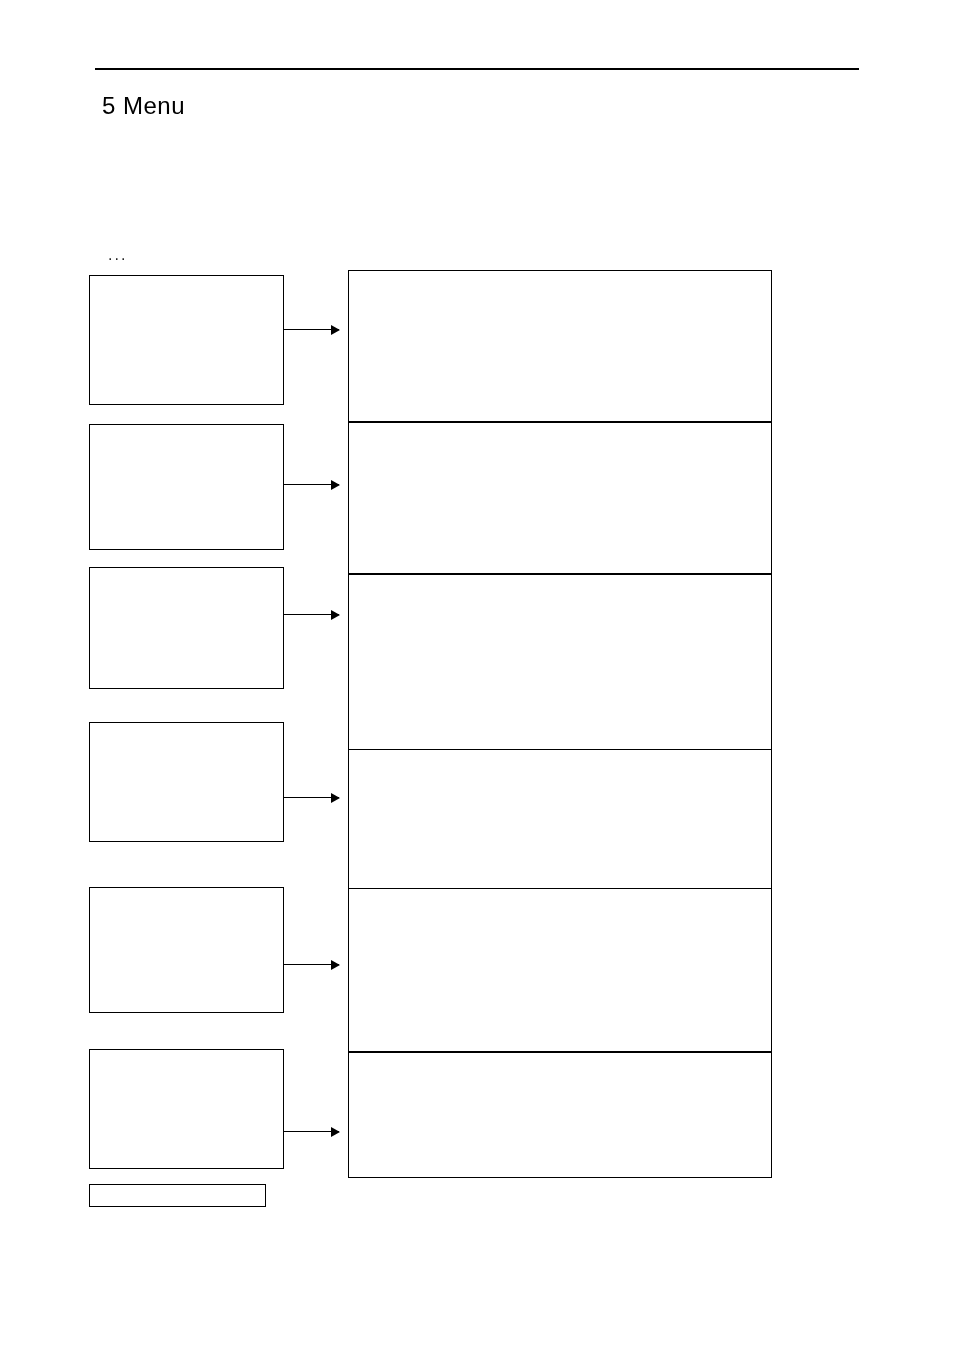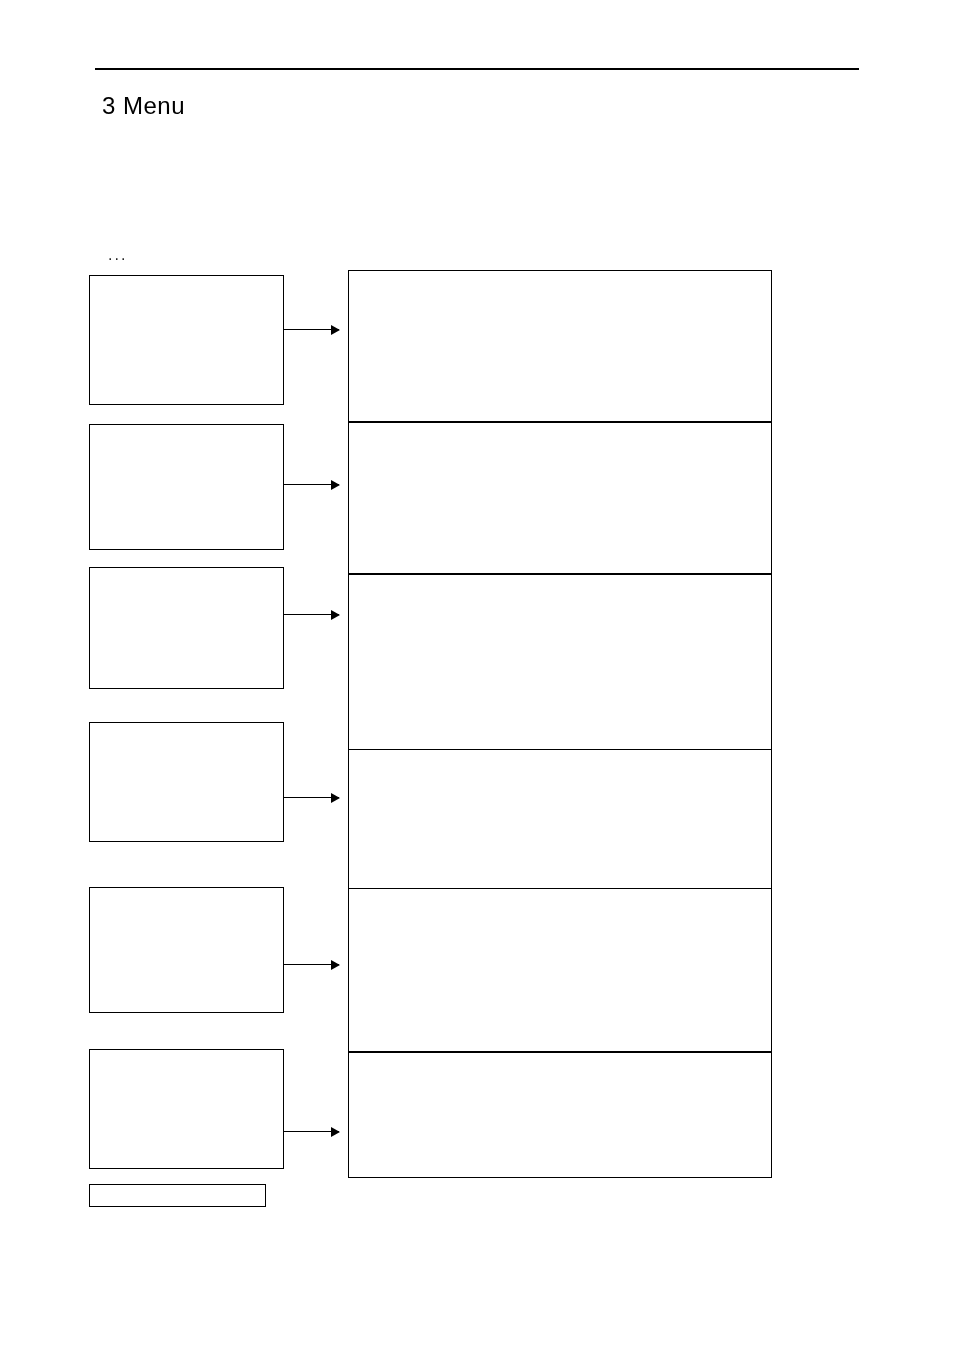--- a/index.html
+++ b/index.html
@@ -73,21 +73,21 @@
     border-left: 9px solid #000;
     border-top: 5px solid transparent;
     border-bottom: 5px solid transparent;
   }
 </style>
 </head>
 <body>
 
 <div class="page">
   <div class="hr"></div>
-  <div class="heading">3  Menu</div>
+  <div class="heading">5  Menu</div>
   <div class="ellipsis">...</div>
 
   <div class="left-box" style="left: 89px; top: 275px; width: 195px; height: 130px;"></div>
   <div class="left-box" style="left: 89px; top: 424px; width: 195px; height: 126px;"></div>
   <div class="left-box" style="left: 89px; top: 567px; width: 195px; height: 122px;"></div>
   <div class="left-box" style="left: 89px; top: 722px; width: 195px; height: 120px;"></div>
   <div class="left-box" style="left: 89px; top: 887px; width: 195px; height: 126px;"></div>
   <div class="left-box" style="left: 89px; top: 1049px; width: 195px; height: 120px;"></div>
   <div class="left-box small-box" style="left: 89px; top: 1184px; width: 177px; height: 23px;"></div>
 

